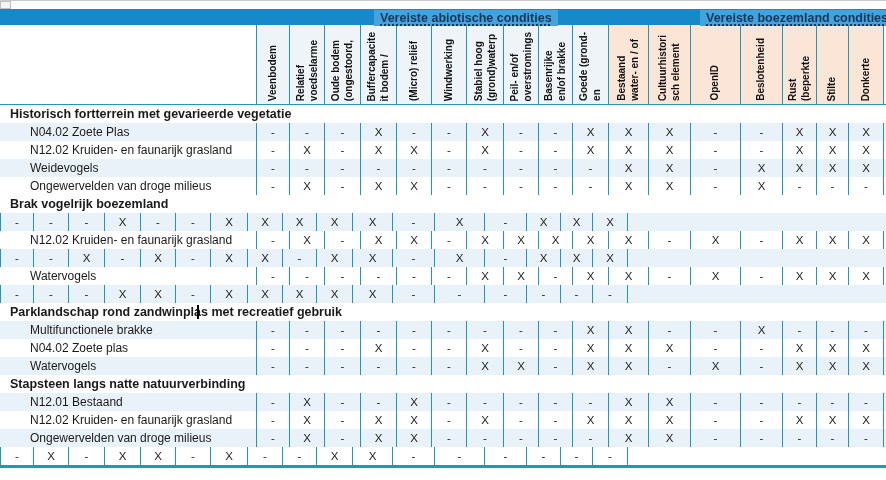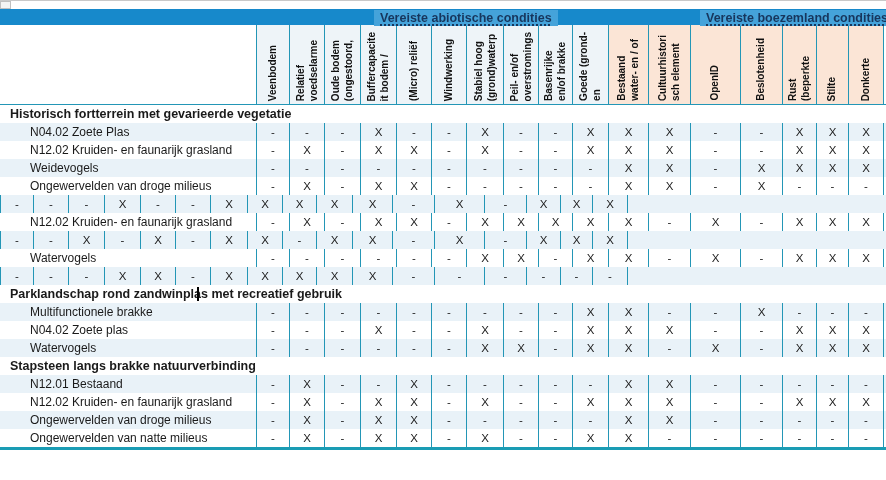--- a/index.html
+++ b/index.html
@@ -204,20 +204,21 @@
         <div class="cell" style="width: 34px;">-</div>
         <div class="cell" style="width: 36px;">-</div>
         <div class="cell" style="width: 40px;">X</div>
         <div class="cell" style="width: 42px;">X</div>
         <div class="cell" style="width: 50px;">-</div>
         <div class="cell" style="width: 42px;">X</div>
         <div class="cell" style="width: 34px;">-</div>
         <div class="cell" style="width: 32px;">-</div>
         <div class="cell" style="width: 36px;">-</div>
       </div>
+      <div class="sec"><span>Brak vogelrijk boezemland</span></div>
       <div class="row stripe">
         <div class="cell" style="width: 33px;">-</div>
         <div class="cell" style="width: 35px;">-</div>
         <div class="cell" style="width: 36px;">-</div>
         <div class="cell" style="width: 36px;">X</div>
         <div class="cell" style="width: 35px;">-</div>
         <div class="cell" style="width: 35px;">-</div>
         <div class="cell" style="width: 37px;">X</div>
         <div class="cell" style="width: 35px;">X</div>
         <div class="cell" style="width: 34px;">X</div>
@@ -362,21 +363,21 @@
         <div class="cell" style="width: 34px;">-</div>
         <div class="cell" style="width: 36px;">X</div>
         <div class="cell" style="width: 40px;">X</div>
         <div class="cell" style="width: 42px;">-</div>
         <div class="cell" style="width: 50px;">X</div>
         <div class="cell" style="width: 42px;">-</div>
         <div class="cell" style="width: 34px;">X</div>
         <div class="cell" style="width: 32px;">X</div>
         <div class="cell" style="width: 36px;">X</div>
       </div>
-      <div class="sec"><span>Stapsteen langs brakke natuurverbinding</span></div>
+      <div class="sec"><span>Stapsteen langs natte natuurverbinding</span></div>
       <div class="row stripe">
         <div class="row-label">N12.01 Bestaand</div>
         <div class="cell" style="width: 33px;">-</div>
         <div class="cell" style="width: 35px;">X</div>
         <div class="cell" style="width: 36px;">-</div>
         <div class="cell" style="width: 36px;">-</div>
         <div class="cell" style="width: 35px;">X</div>
         <div class="cell" style="width: 35px;">-</div>
         <div class="cell" style="width: 37px;">-</div>
         <div class="cell" style="width: 35px;">-</div>
@@ -424,21 +425,20 @@
         <div class="cell" style="width: 36px;">-</div>
         <div class="cell" style="width: 40px;">X</div>
         <div class="cell" style="width: 42px;">X</div>
         <div class="cell" style="width: 50px;">-</div>
         <div class="cell" style="width: 42px;">-</div>
         <div class="cell" style="width: 34px;">-</div>
         <div class="cell" style="width: 32px;">-</div>
         <div class="cell" style="width: 36px;">-</div>
       </div>
       <div class="row">
-        <div class="row-label">Ongewervelden van natte milieus</div>
         <div class="cell" style="width: 33px;">-</div>
         <div class="cell" style="width: 35px;">X</div>
         <div class="cell" style="width: 36px;">-</div>
         <div class="cell" style="width: 36px;">X</div>
         <div class="cell" style="width: 35px;">X</div>
         <div class="cell" style="width: 35px;">-</div>
         <div class="cell" style="width: 37px;">X</div>
         <div class="cell" style="width: 35px;">-</div>
         <div class="cell" style="width: 34px;">-</div>
         <div class="cell" style="width: 36px;">X</div>

